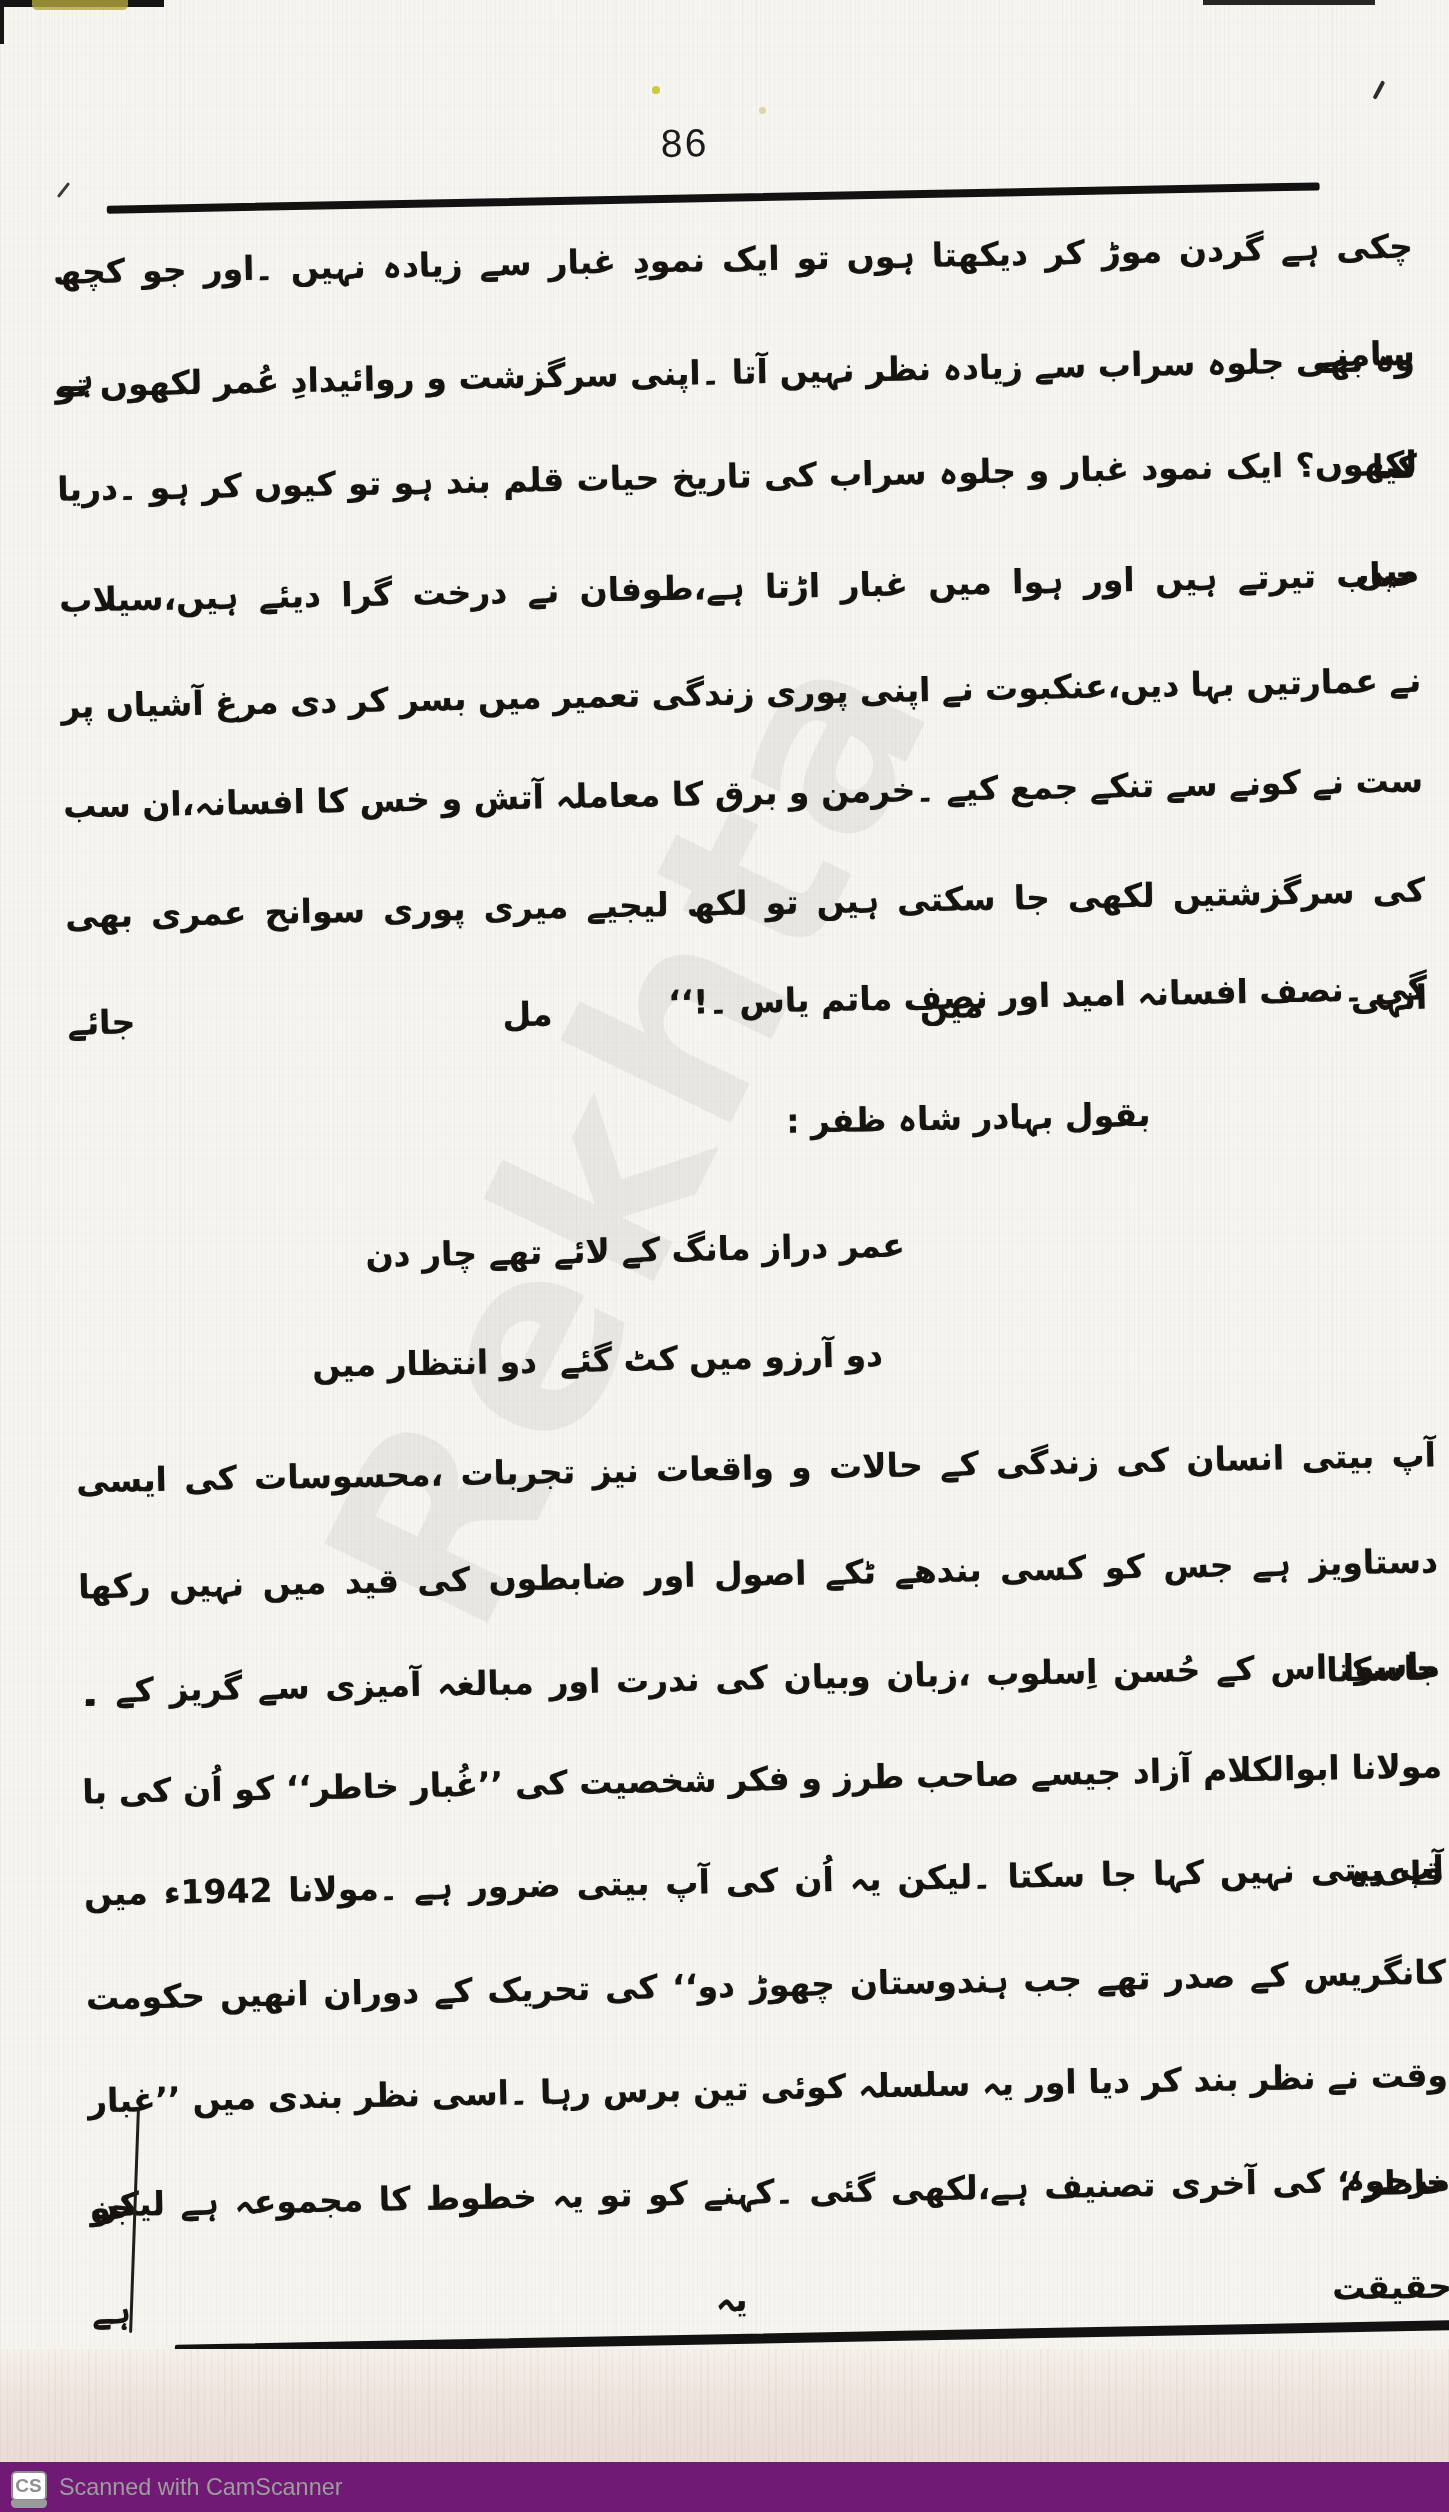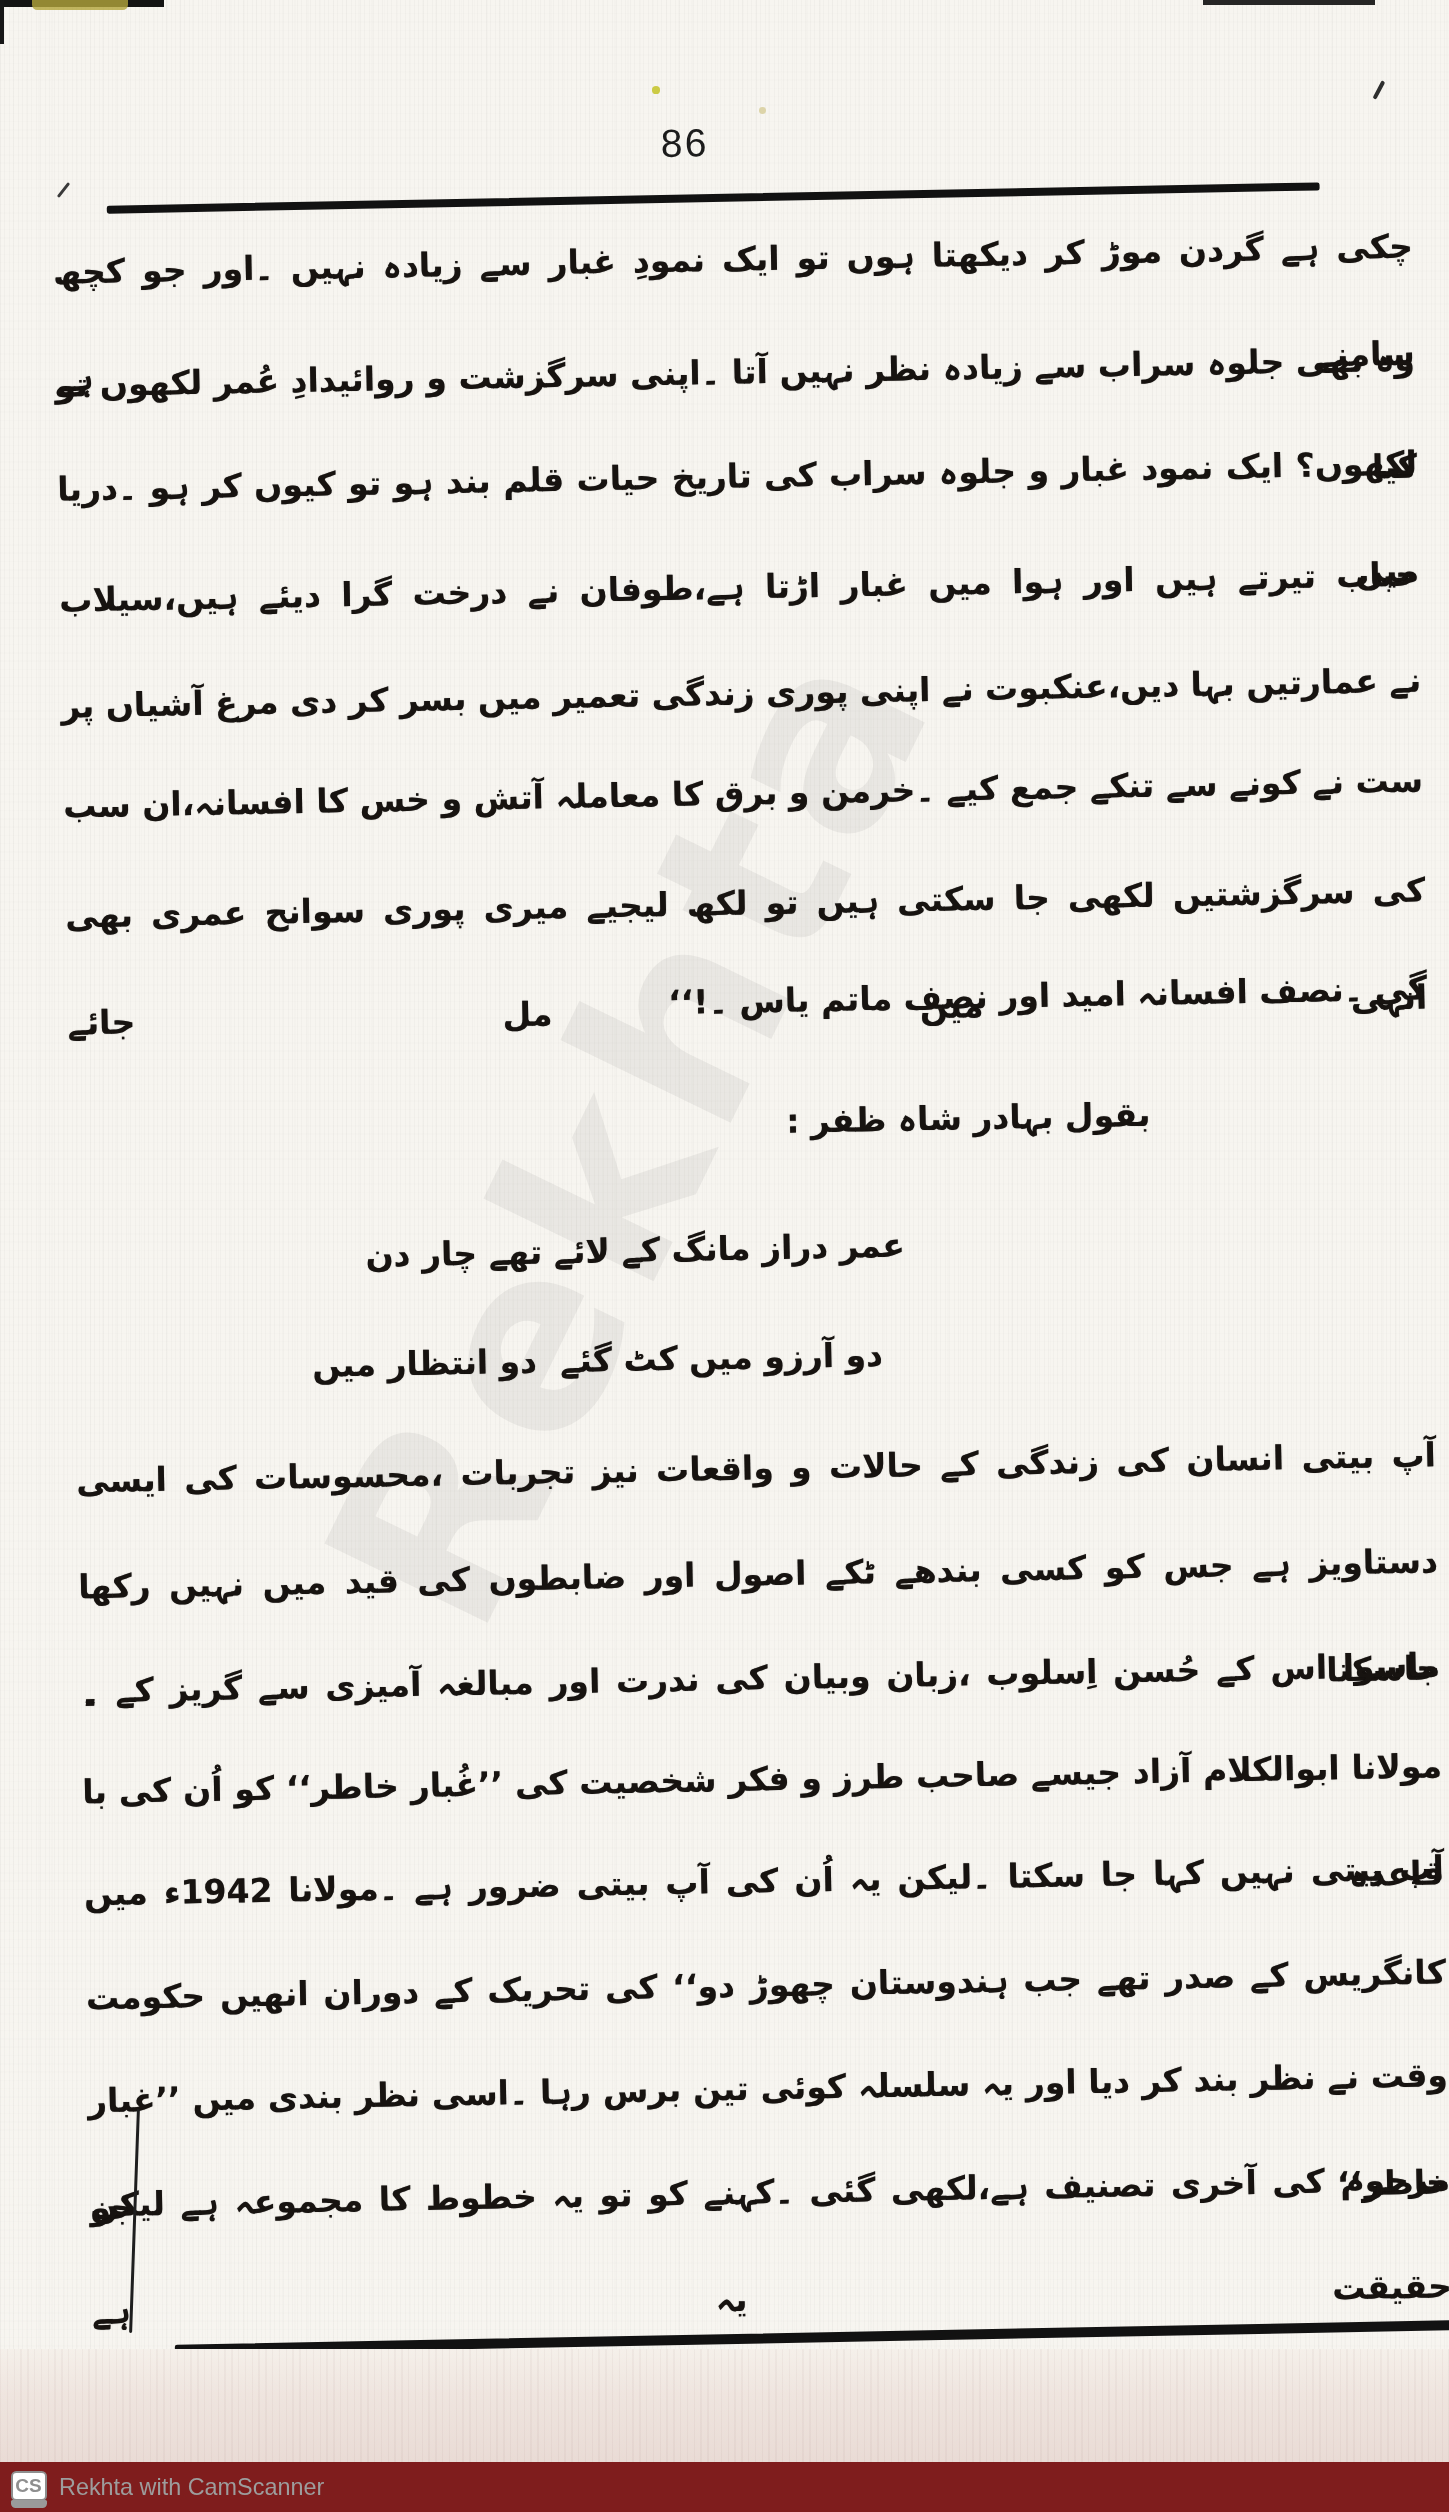--- a/index.html
+++ b/index.html
@@ -60,21 +60,21 @@
   .bottom-band {
     position: absolute; left: 0; top: 2349px; width: 1449px; height: 113px;
     background: linear-gradient(180deg, #f5f0ea 0%, #efe5df 40%, #e9dbd5 100%);
   }
   .bottom-band::after {
     content: ""; position: absolute; inset: 0;
     background: repeating-linear-gradient(90deg, rgba(120,80,80,0.05) 0 1.5px, transparent 1.5px 6.8px);
   }
   .scanner-bar {
     position: absolute; left: 0; top: 2462px; width: 1449px; height: 50px;
-    background: #7f1d1d;
+    background: #701a75;
   }
   .cs-logo-box {
     position: absolute; left: 10.5px; top: 9px; width: 32px; height: 25.6px;
     border: 2.3px solid #8f8f8f; border-radius: 5.3px;
     color: #8f8f8f; font-weight: bold; font-size: 19px; line-height: 25.6px;
     text-align: center; letter-spacing: 0px; background: #fff;
     font-family: "Liberation Sans", sans-serif;
   }
   .cs-logo-tab {
     position: absolute; left: 10.5px; top: 38px; width: 36px; height: 8.3px;
@@ -150,15 +150,15 @@
 <div class="art a-dot1"></div>
 <div class="art a-dot2"></div>
 <div class="art a-penline"></div>
 <div class="art a-triangle"></div>
 
 <div class="bottom-band"></div>
 
 <div class="scanner-bar">
   <div class="cs-logo-box">CS</div>
   <div class="cs-logo-tab"></div>
-  <div class="cs-label">Rekhta with CamScanner</div>
+  <div class="cs-label">Scanned with CamScanner</div>
 </div>
 
 
 </body></html>

